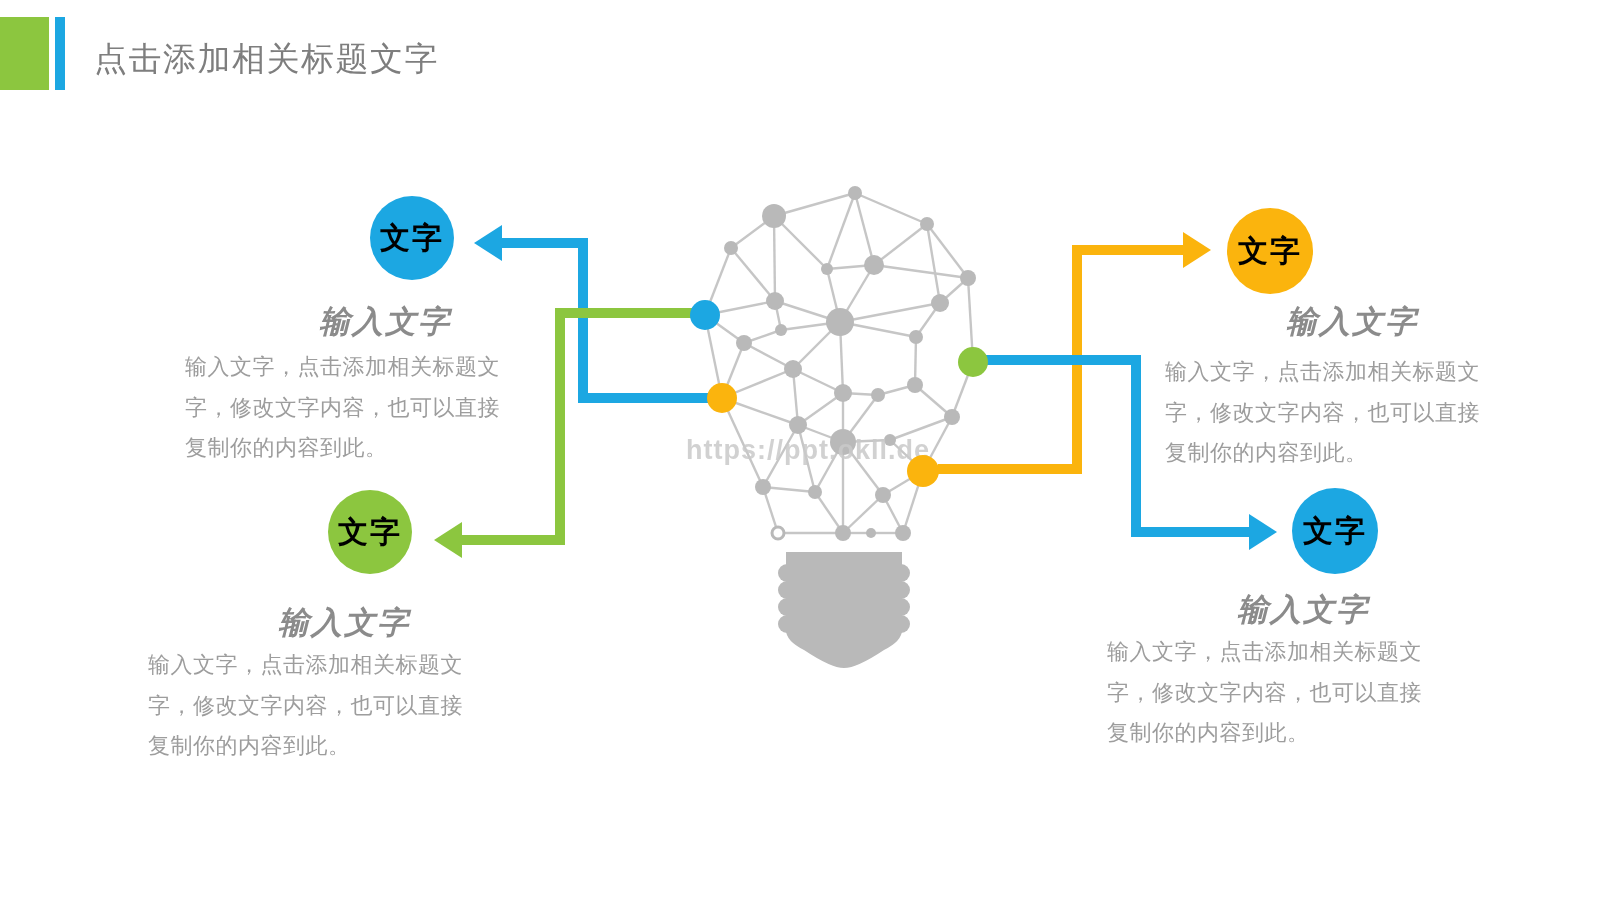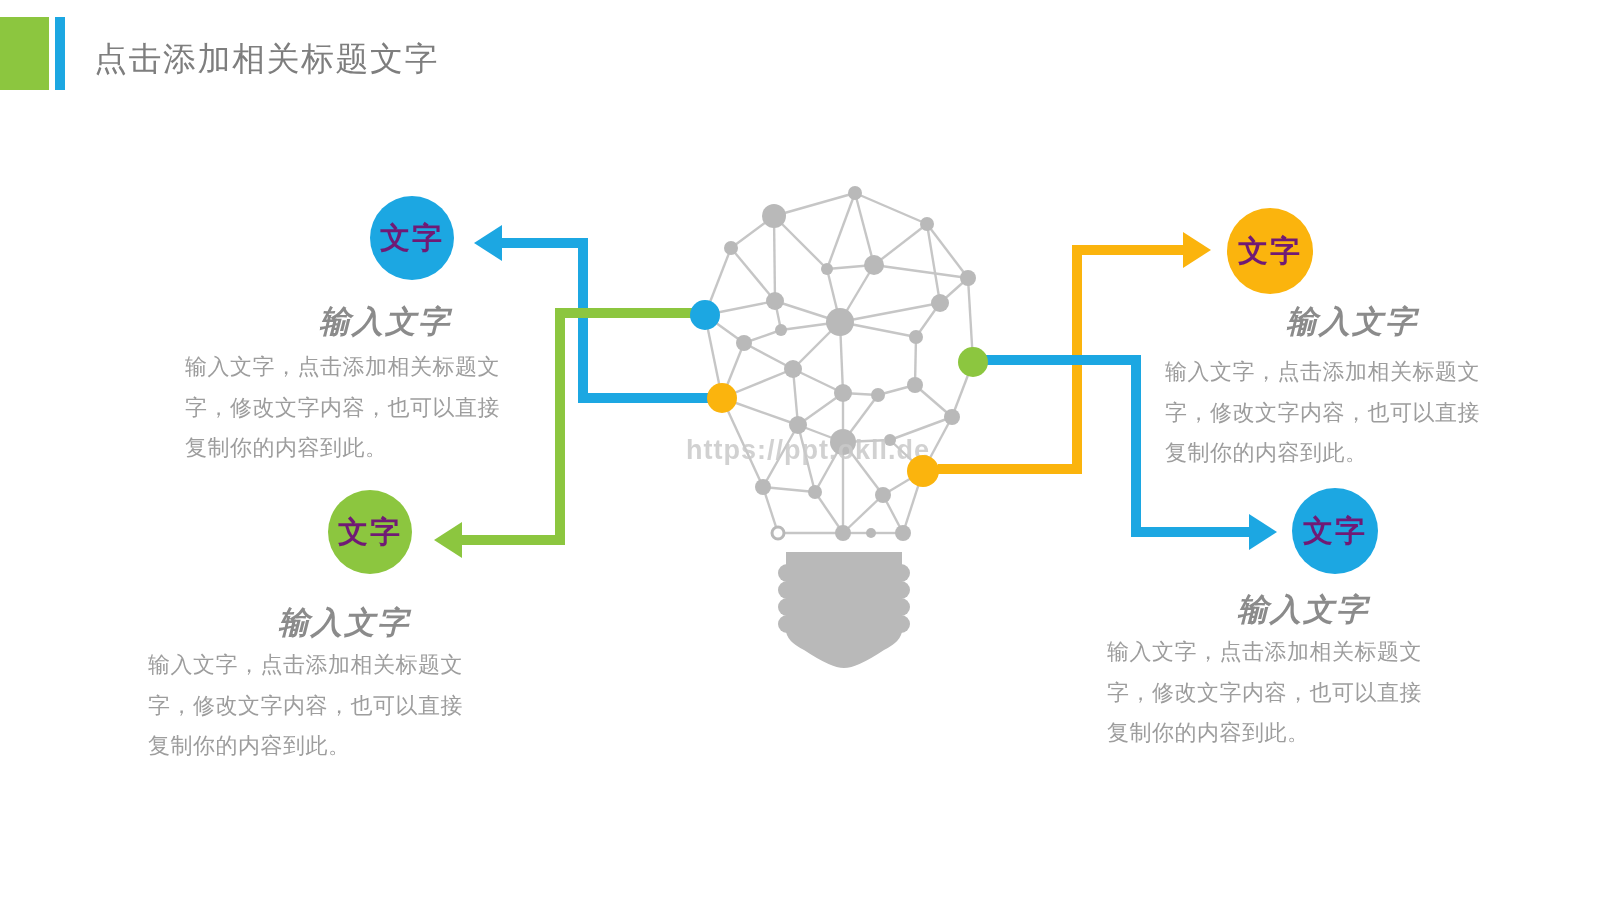--- a/index.html
+++ b/index.html
@@ -32,21 +32,21 @@
   .conn{fill:none;stroke-width:10;}
   .conn-blue{stroke:var(--blue);}
   .conn-green{stroke:var(--green);}
   .conn-yellow{stroke:var(--yellow);}
   .head-blue{fill:var(--blue);}
   .head-green{fill:var(--green);}
   .head-yellow{fill:var(--yellow);}
 
   
   .badge{position:absolute;border-radius:50%;display:flex;align-items:center;justify-content:center;
-         color:#701a75;font-weight:bold;font-size:30px;letter-spacing:2px;z-index:2;text-align:center;}
+         color:#000000;font-weight:bold;font-size:30px;letter-spacing:2px;z-index:2;text-align:center;}
   .badge-blue{background:var(--blue);} .badge-green{background:var(--green);} .badge-yellow{background:var(--yellow);}
   .heading{position:absolute;width:320px;text-align:center;font-size:31px;font-weight:bold;
            color:var(--heading);letter-spacing:2px;line-height:38px;z-index:2;font-style:italic;}
   .bodytxt{position:absolute;width:340px;font-size:22px;color:var(--body);line-height:40.5px;
            letter-spacing:.5px;z-index:2;}
 
   .b1{left:370px;top:196px;width:84px;height:84px;}
   .h1{left:225px;top:303px;}
   .t1{left:185px;top:347px;}
 

